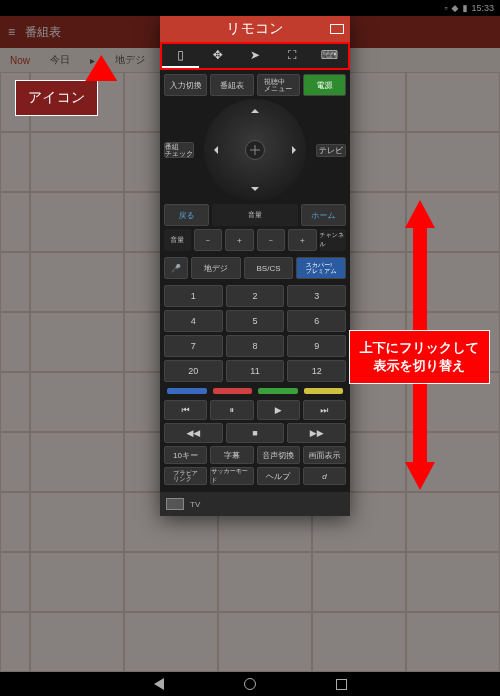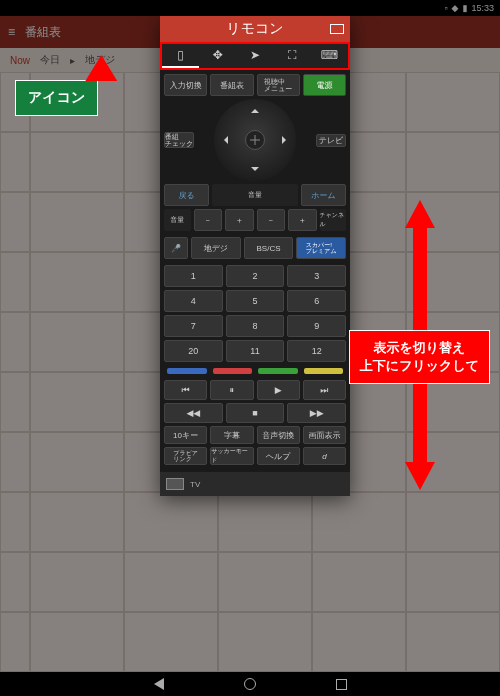--- a/index.html
+++ b/index.html
@@ -1,39 +1,39 @@
 <!DOCTYPE html>
 <html><head>
 <meta charset="utf-8">
 <style>
   * { box-sizing: border-box; margin: 0; padding: 0; }
   body { width: 500px; height: 696px; overflow: hidden; font-family: sans-serif; background: #aaa; position: relative; }
   .bg-app { position: absolute; inset: 0; background: #e9d3cb; }
   .status-bar { height: 16px; background: #000; color: #fff; font-size: 9px; display: flex; justify-content: flex-end; align-items: center; padding: 0 6px; gap: 4px; }
   .app-bar { height: 32px; background: #9b3025; color: #fff; display: flex; align-items: center; padding: 0 8px; font-size: 12px; gap: 10px; }
   .app-bar .title { font-weight: 500; }
-  .sub-bar { height: 24px; background: #f1e5df; display: flex; align-items: center; padding: 0 10px; gap: 10px; font-size: 10px; color: #555; }
+  .sub-bar { height: 24px; background: #f1e5df; display: flex; align-items: center; padding: 0 10px; gap: 20px; font-size: 10px; color: #555; }
   .overlay { position: absolute; inset: 0; background: rgba(0,0,0,0.45); }
   .grid-bg { position: absolute; top: 72px; left: 0; right: 0; bottom: 0; display: grid; grid-template-columns: 30px repeat(5, 1fr); grid-auto-rows: 60px; font-size: 7px; color: #555; }
   .grid-bg div { border: 1px solid #d8c8c0; padding: 2px; overflow: hidden; background: #f5ebe5; }
 
   
   .remote { position: absolute; top: 16px; left: 160px; width: 190px; background: #1a1a1a; box-shadow: 0 4px 20px rgba(0,0,0,0.6); }
   .remote-header { background: #c23c2e; color: #fff; height: 26px; display: flex; align-items: center; justify-content: center; font-size: 14px; font-weight: 500; position: relative; }
   .remote-header .tv-icon { position: absolute; right: 6px; width: 14px; height: 10px; border: 1px solid #fff; }
   .mode-tabs { display: flex; height: 28px; background: #222; border: 2px solid #ff0000; }
   .mode-tab { flex: 1; display: flex; align-items: center; justify-content: center; color: #ccc; font-size: 12px; border-bottom: 2px solid transparent; }
   .mode-tab.active { border-bottom-color: #fff; }
   .remote-body { background: #1a1a1a; padding: 4px; }
   .btn-row { display: flex; gap: 3px; margin-bottom: 3px; }
   .rbtn { flex: 1; height: 22px; background: #333; color: #ccc; font-size: 8px; display: flex; align-items: center; justify-content: center; border-radius: 2px; border: 1px solid #444; }
   .rbtn.green { background: #2e8b2e; color: #fff; }
   .rbtn.blue { background: #2a5aa0; color: #fff; }
   .rbtn.small { height: 18px; font-size: 8px; }
-  .dpad-section { display: flex; gap: 20px; margin-bottom: 3px; align-items: center; }
+  .dpad-section { display: flex; gap: 10px; margin-bottom: 3px; align-items: center; }
   .dpad-side { width: 30px; display: flex; flex-direction: column; gap: 3px; }
   .dpad { flex: 1; aspect-ratio: 1; background: radial-gradient(circle at 50% 45%, #3a3a3a 0%, #1a1a1a 80%); border-radius: 50%; position: relative; display: flex; align-items: center; justify-content: center; }
   .dpad-center { width: 20px; height: 20px; background: #222; border-radius: 50%; border: 1px solid #555; position: relative; }
   .dpad-center::before,.dpad-center::after { content: ''; position: absolute; background: #888; }
   .dpad-center::before { width: 10px; height: 1px; top: 50%; left: 50%; transform: translate(-50%,-50%); }
   .dpad-center::after { width: 1px; height: 10px; top: 50%; left: 50%; transform: translate(-50%,-50%); }
   .arrow { position: absolute; width: 0; height: 0; border: 4px solid transparent; }
   .arrow.up { top: 6px; left: 50%; transform: translateX(-50%); border-bottom-color: #ccc; }
   .arrow.down { bottom: 6px; left: 50%; transform: translateX(-50%); border-top-color: #ccc; }
   .arrow.left { left: 6px; top: 50%; transform: translateY(-50%); border-right-color: #ccc; }
@@ -43,21 +43,21 @@
   .color-row { display: flex; gap: 6px; margin: 6px 3px; }
   .color-btn { flex: 1; height: 6px; border-radius: 2px; }
   .c-blue { background: #3a6ac0; } .c-red { background: #d04040; } .c-green { background: #3aa03a; } .c-yellow { background: #d0c040; }
   .play-row { display: flex; gap: 3px; margin-bottom: 3px; }
   .play-btn { flex: 1; height: 20px; background: #333; color: #ccc; font-size: 9px; display: flex; align-items: center; justify-content: center; border-radius: 2px; border: 1px solid #444; }
   .rec-dot { width: 8px; height: 8px; background: #d04040; border-radius: 50%; }
   .footer-tab { height: 24px; background: #2a2a2a; display: flex; align-items: center; padding: 0 6px; font-size: 8px; color: #aaa; gap: 6px; }
   .footer-tab .tv-small { width: 18px; height: 12px; background: #555; border: 1px solid #888; }
 
   
-  .callout-icon { position: absolute; top: 80px; left: 15px; background: #15803d; color: #fff; font-size: 14px; font-weight: bold; padding: 8px 12px; border: 1px solid #fff; }
+  .callout-icon { position: absolute; top: 80px; left: 15px; background: #7f1d1d; color: #fff; font-size: 14px; font-weight: normal; padding: 8px 12px; border: 1px solid #fff; }
   .callout-icon::after { content: ''; position: absolute; top: -26px; right: -20px; width: 40px; height: 26px; background: #ff0000; clip-path: polygon(60% 0, 100% 100%, 20% 100%); }
   .flick-arrow { position: absolute; right: 65px; top: 200px; width: 30px; height: 290px; }
   .flick-arrow .shaft { position: absolute; left: 8px; top: 25px; bottom: 25px; width: 14px; background: #ff0000; }
   .flick-arrow .head-up { position: absolute; top: 0; left: 0; width: 0; height: 0; border-left: 15px solid transparent; border-right: 15px solid transparent; border-bottom: 28px solid #ff0000; }
   .flick-arrow .head-down { position: absolute; bottom: 0; left: 0; width: 0; height: 0; border-left: 15px solid transparent; border-right: 15px solid transparent; border-top: 28px solid #ff0000; }
   .callout-flick { position: absolute; top: 330px; right: 10px; background: #ff0000; color: #fff; font-size: 13px; font-weight: bold; padding: 8px 10px; border: 1px solid #fff; text-align: center; line-height: 1.4; }
 
   .navbar { position: absolute; bottom: 0; left: 0; right: 0; height: 24px; background: #000; display: flex; justify-content: center; align-items: center; gap: 80px; color: #aaa; font-size: 12px; }
   .tri { width: 0; height: 0; border-top: 6px solid transparent; border-bottom: 6px solid transparent; border-right: 10px solid #aaa; }
   .circ { width: 12px; height: 12px; border: 1.5px solid #aaa; border-radius: 50%; }
@@ -278,21 +278,21 @@
 
 <div class="callout-icon">アイコン</div>
 
 <div class="flick-arrow">
   <div class="head-up"></div>
   <div class="shaft"></div>
   <div class="head-down"></div>
 </div>
 
 <div class="callout-flick">
+  <div>上下にフリックして</div>
   <div>表示を切り替え</div>
-  <div>上下にフリックして</div>
 </div>
 
 <div class="navbar">
   <div class="tri"></div>
   <div class="circ"></div>
   <div class="squ"></div>
 </div>
 
 </body></html>

